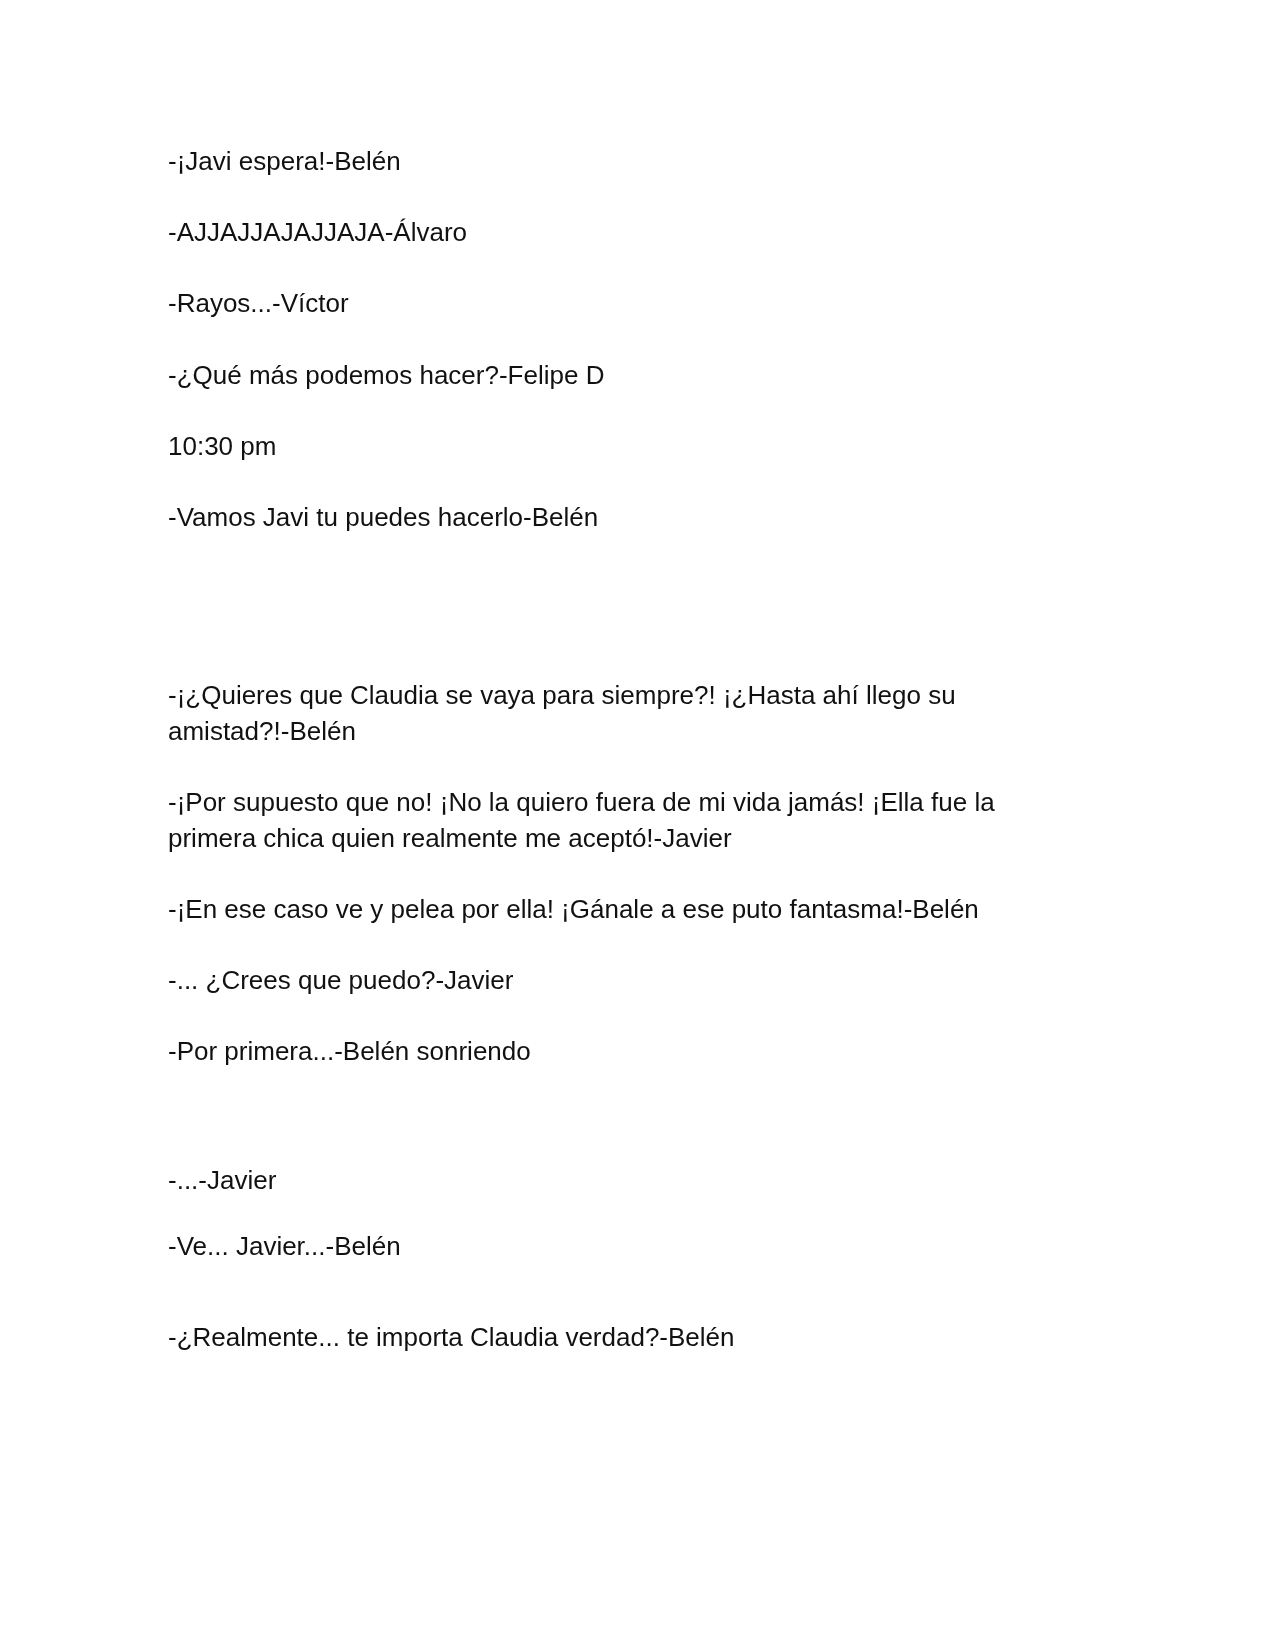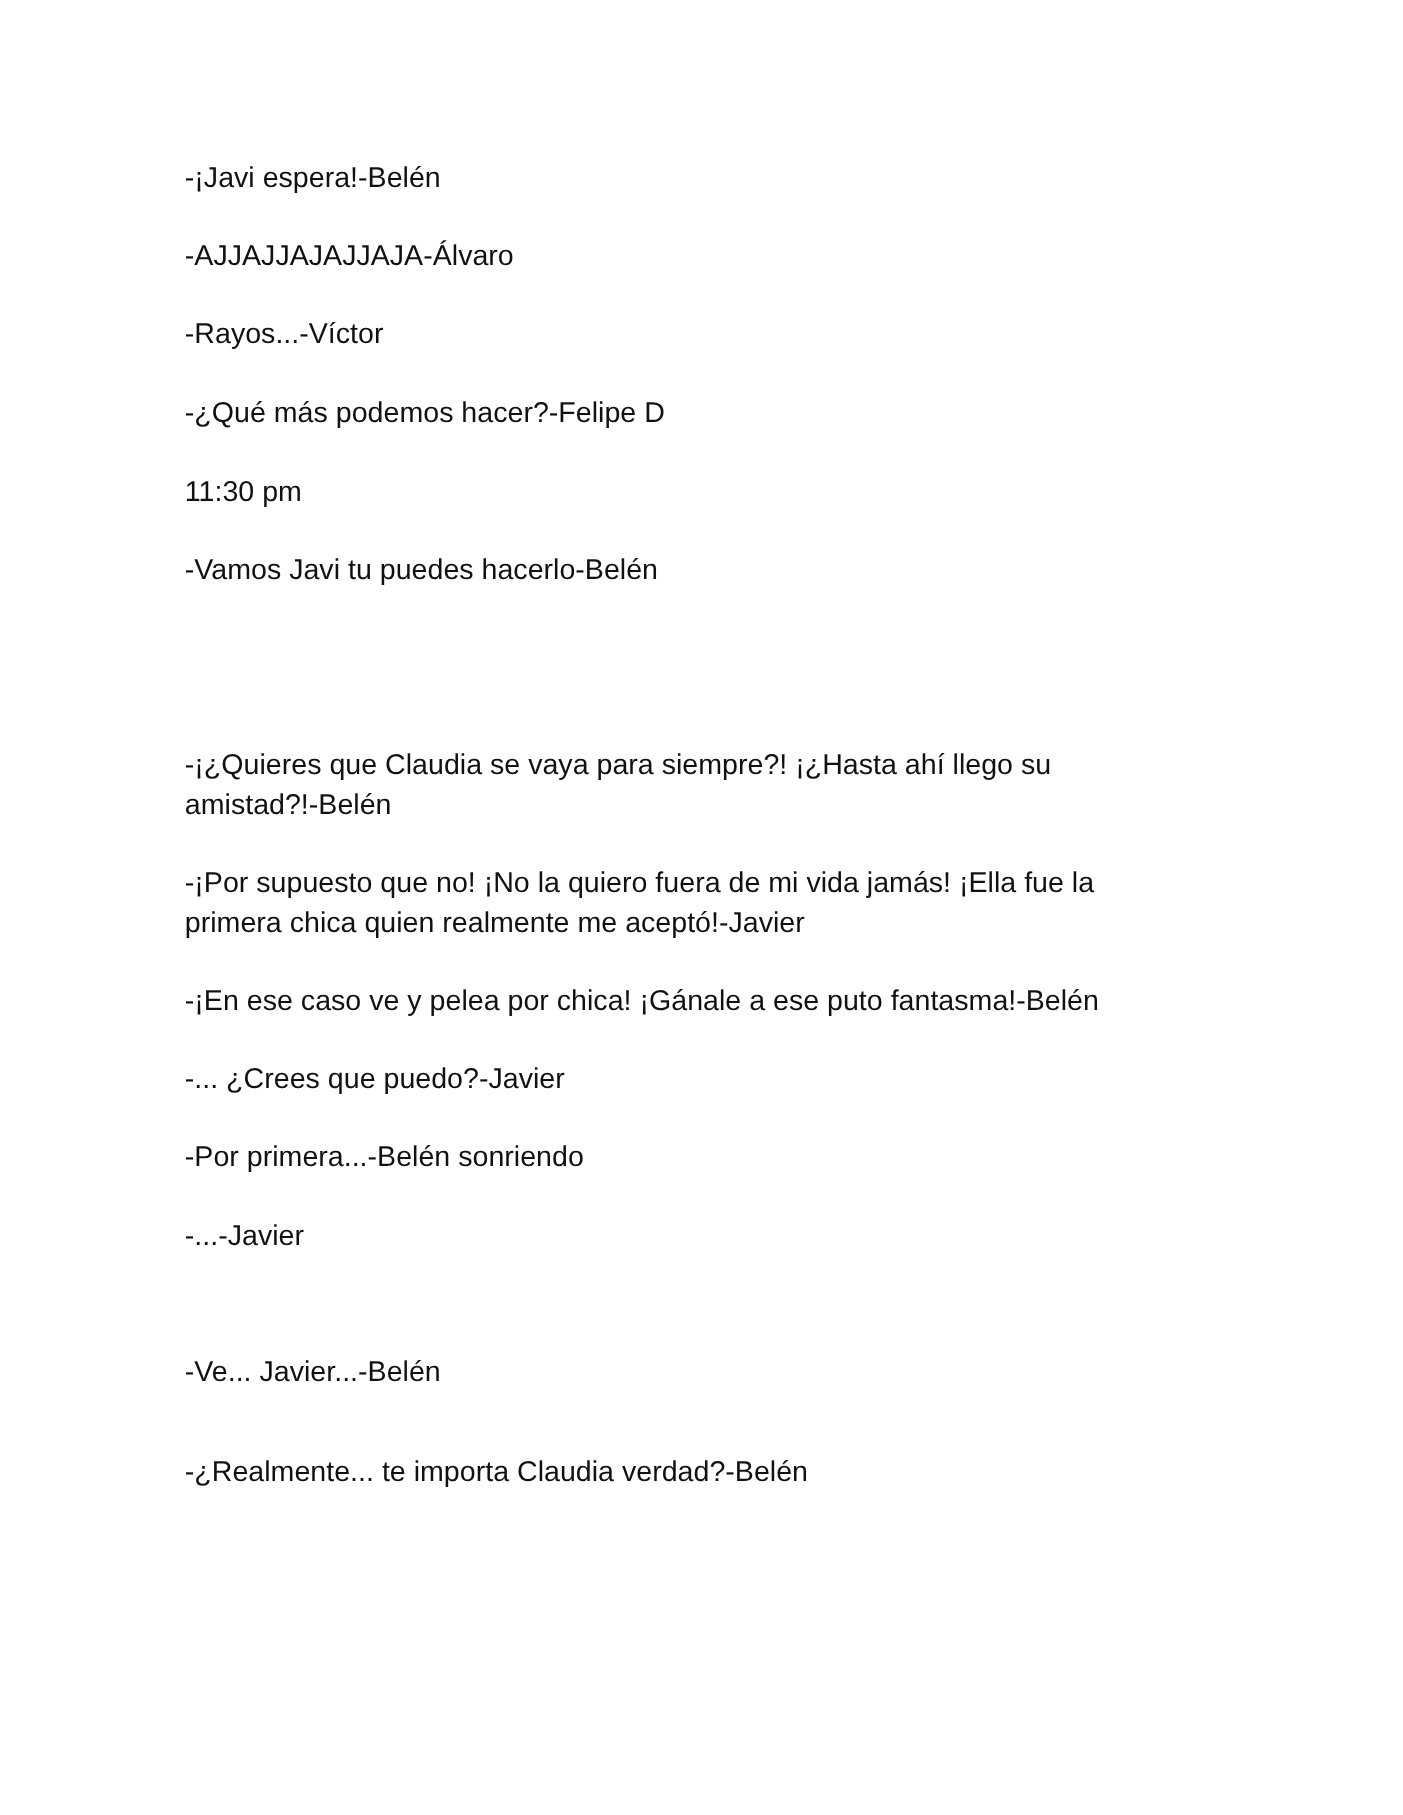--- a/index.html
+++ b/index.html
@@ -33,23 +33,23 @@
     }
   </style>
 </head>
 <body>
 
 <div class="page">
   <p class="para" style="top:143px">-¡Javi espera!-Belén</p>
   <p class="para" style="top:214px">-AJJAJJAJAJJAJA-Álvaro</p>
   <p class="para" style="top:285px">-Rayos...-Víctor</p>
   <p class="para" style="top:357px">-¿Qué más podemos hacer?-Felipe D</p>
-  <p class="para" style="top:428px">11:30 pm</p>
+  <p class="para" style="top:428px">10:30 pm</p>
   <p class="para" style="top:499px">-Vamos Javi tu puedes hacerlo-Belén</p>
   <p class="para" style="top:677px">-¡¿Quieres que Claudia se vaya para siempre?! ¡¿Hasta ahí llego su amistad?!-Belén</p>
   <p class="para" style="top:784px">-¡Por supuesto que no! ¡No la quiero fuera de mi vida jamás! ¡Ella fue la primera chica quien realmente me aceptó!-Javier</p>
-  <p class="para" style="top:891px">-¡En ese caso ve y pelea por chica! ¡Gánale a ese puto fantasma!-Belén</p>
+  <p class="para" style="top:891px">-¡En ese caso ve y pelea por ella! ¡Gánale a ese puto fantasma!-Belén</p>
   <p class="para" style="top:962px">-... ¿Crees que puedo?-Javier</p>
   <p class="para" style="top:1033px">-Por primera...-Belén sonriendo</p>
-  <p class="para" style="top:1105px">-...-Javier</p>
+  <p class="para" style="top:1162px">-...-Javier</p>
   <p class="para" style="top:1228px">-Ve... Javier...-Belén</p>
   <p class="para" style="top:1319px">-¿Realmente... te importa Claudia verdad?-Belén</p>
 </div>
 
 </body></html>

